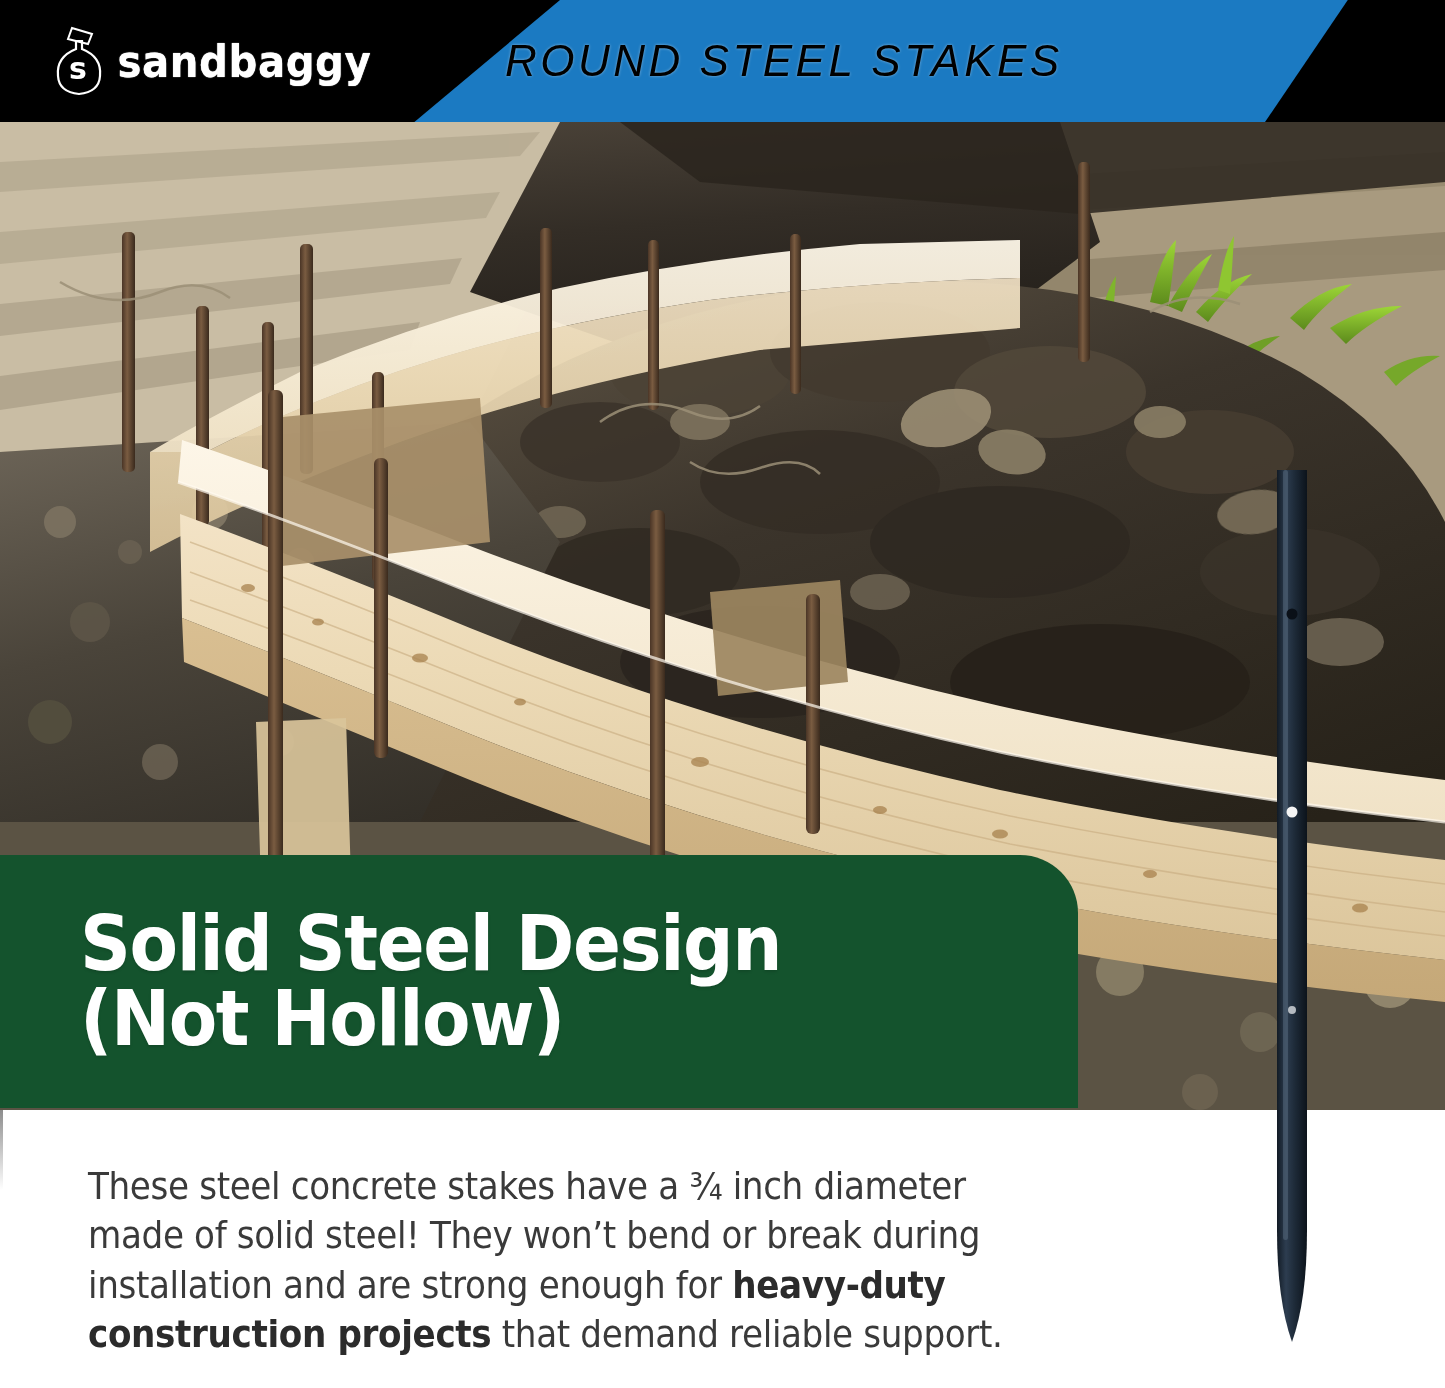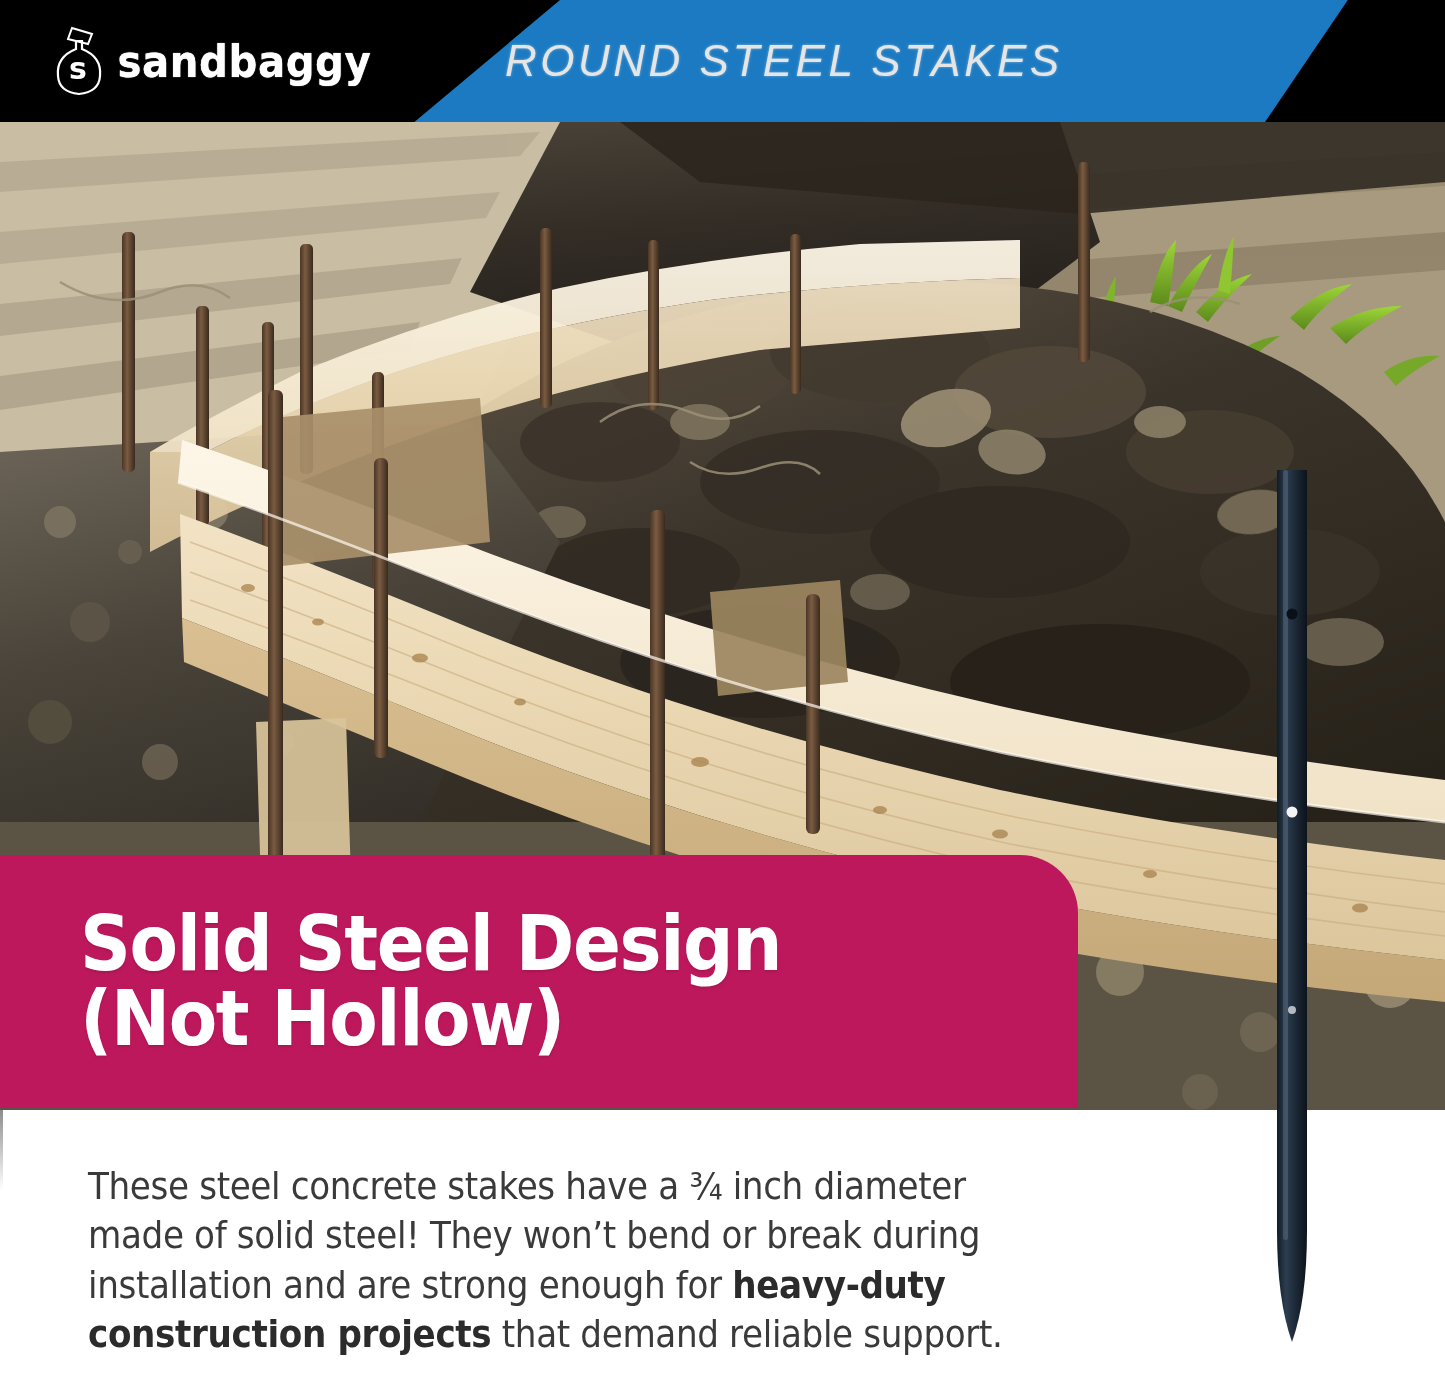--- a/index.html
+++ b/index.html
@@ -35,37 +35,37 @@
     color:#fff; font-size:44px; font-weight:bold; letter-spacing:0.5px;
     font-family:"DejaVu Sans", sans-serif;
     text-transform:lowercase;
     font-stretch:condensed;
     transform:scaleX(1.02);
     text-shadow:0 0 1px #fff;
   }
   .header-title {
     position:absolute; left:505px; top:0; height:122px;
     display:flex; align-items:center; z-index:3;
-    color:#e5e5e5; font-size:44px; font-style:italic; font-weight:300;
+    color:#000000; font-size:44px; font-style:italic; font-weight:300;
     letter-spacing:3.5px;
     font-family:"Liberation Sans", sans-serif;
     text-shadow:0 0 3px rgba(255,255,255,0.45);
   }
 
   
   .photo {
     position:absolute; left:0; top:122px; width:1445px; height:988px;
     overflow:hidden; background:#6b6357; z-index:10;
   }
   .photo svg { display:block; width:100%; height:100%; }
 
   
   .headline-banner {
     position:absolute; left:0; top:855px; width:1078px; height:253px;
-    background:#be185d; z-index:30;
+    background:#14532d; z-index:30;
     border-top-right-radius:58px;
     display:flex; align-items:center;
   }
   .headline-text {
     color:#ffffff;
     font-family:"DejaVu Sans", sans-serif;
     font-weight:bold;
     font-size:76px;
     line-height:0.98;
     letter-spacing:-1.5px;

